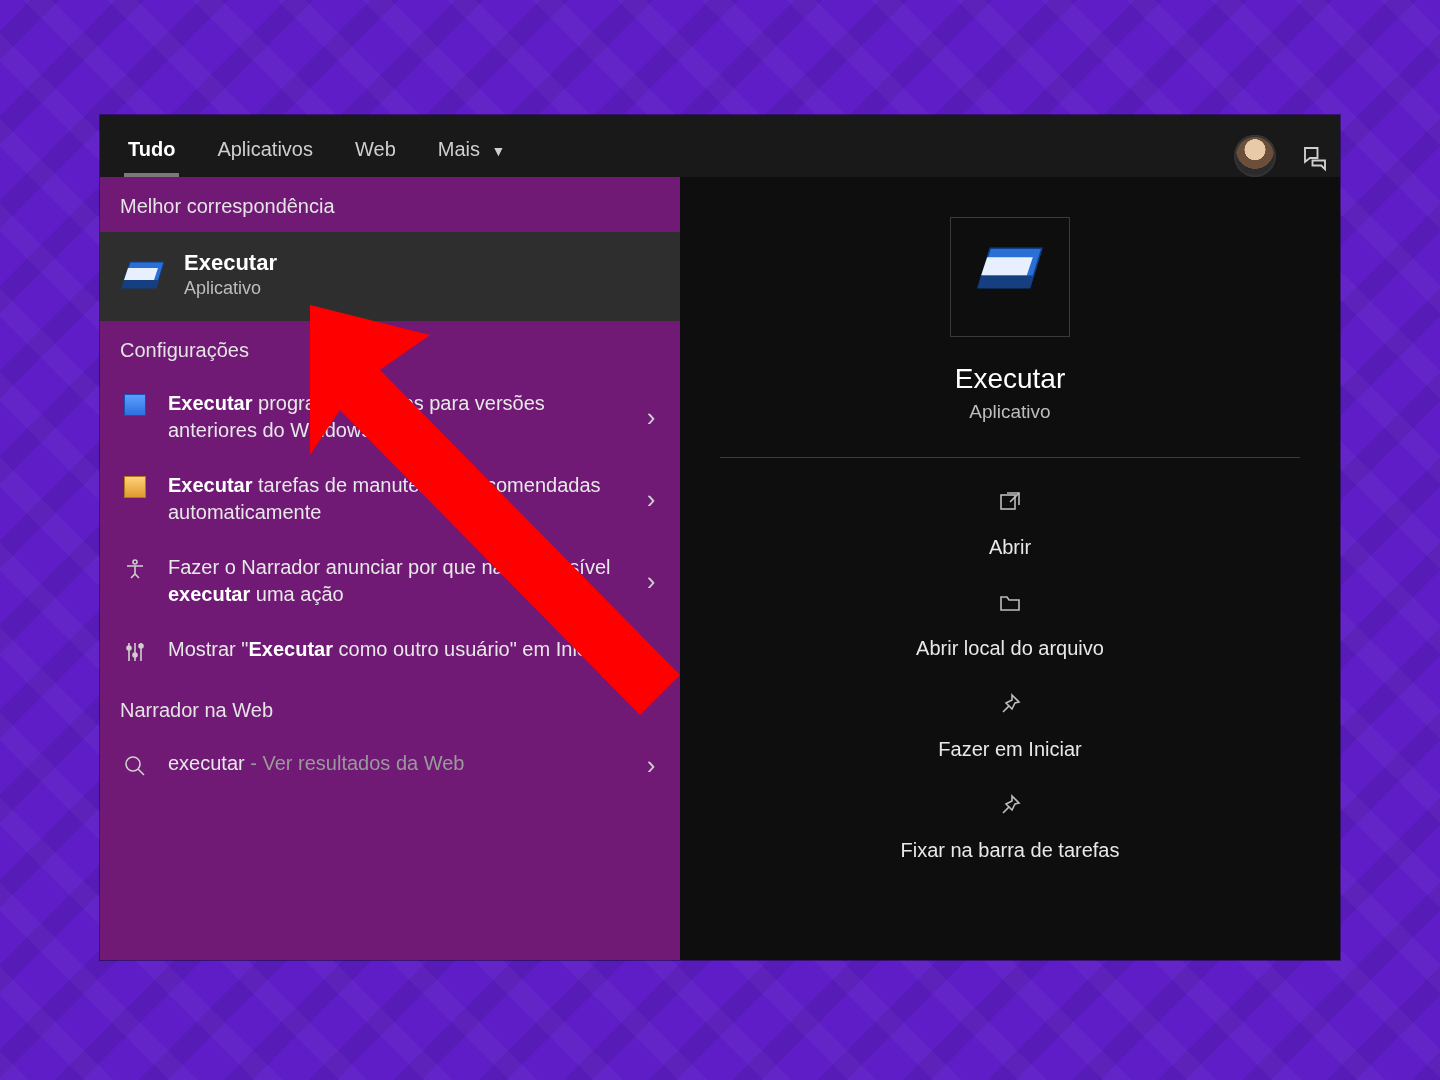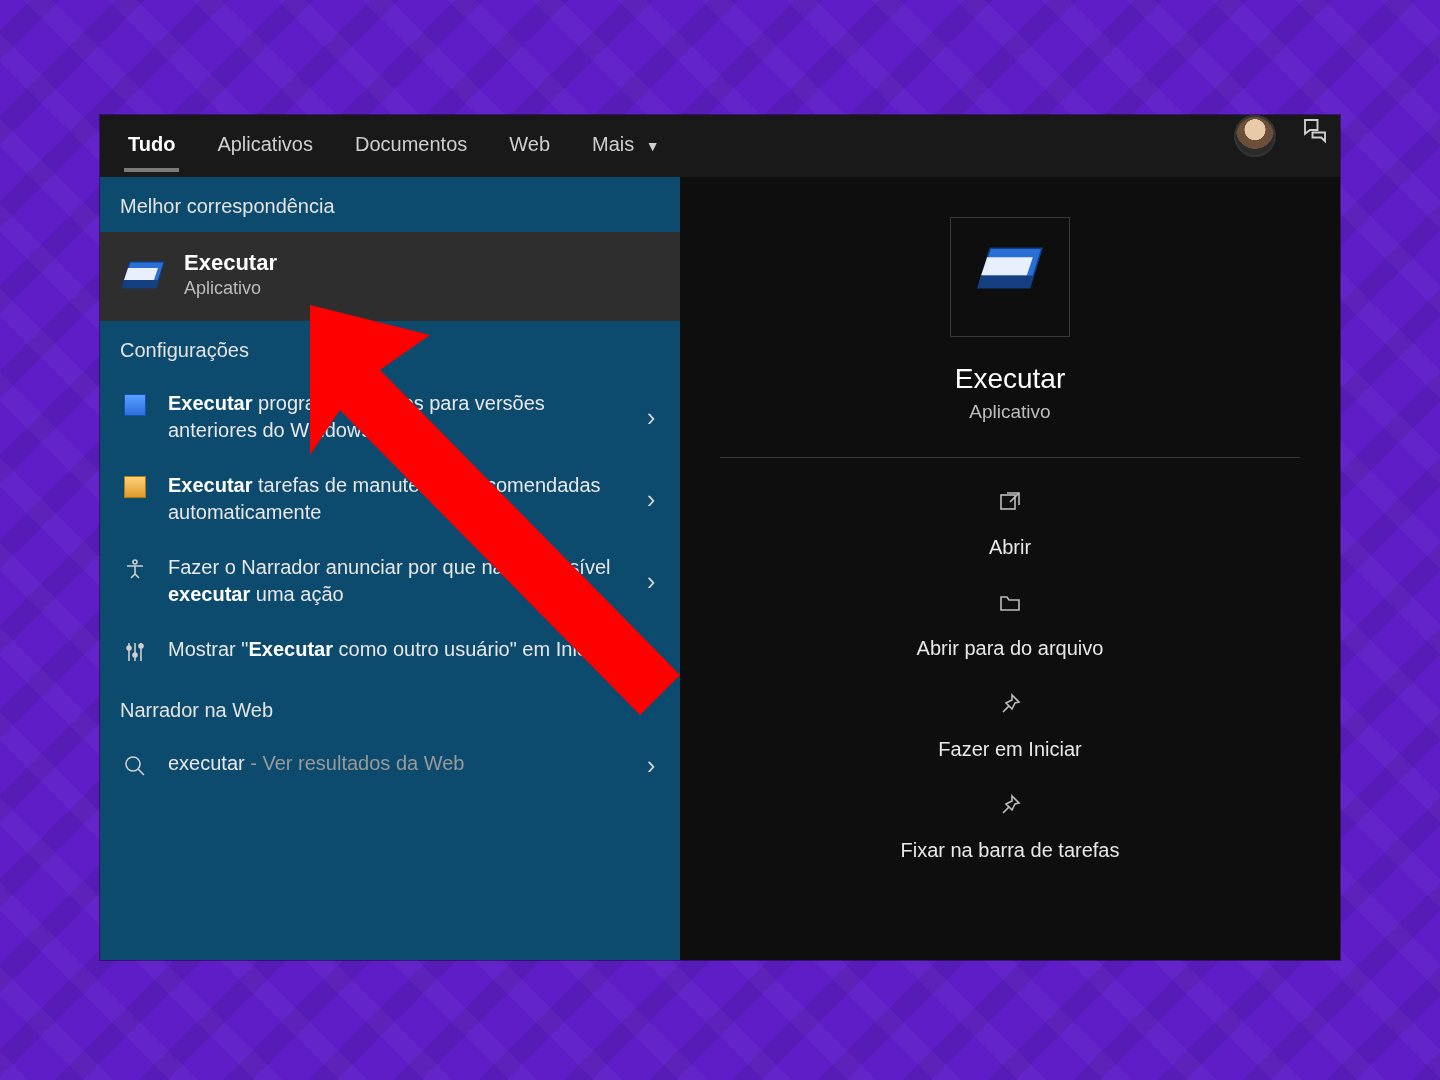--- a/index.html
+++ b/index.html
@@ -17,21 +17,21 @@
     width: 1240px; height: 845px;
     background: #121212;
     color: #fff;
     display: flex;
     flex-direction: column;
     box-shadow: 0 0 0 1px rgba(0,0,0,0.4);
     overflow: hidden;
   }
   .tabs {
     display: flex;
-    align-items: flex-start;
+    align-items: flex-end;
     height: 62px;
     padding: 0 10px 0 10px;
     background: #191919;
     gap: 6px;
   }
   .tab {
     padding: 18px 18px 16px 18px;
     font-size: 20px;
     color: #cfcfcf;
     cursor: pointer;
@@ -58,21 +58,21 @@
     box-shadow: 0 0 0 2px #333 inset;
   }
   .feedback-icon svg { width: 30px; height: 30px; stroke:#cfcfcf; fill:none; stroke-width:1.5;}
   .body {
     flex: 1;
     display: flex;
     min-height: 0;
   }
   .left {
     width: 580px;
-    background: #0c4a6e;
+    background: #701a75;
     display: flex;
     flex-direction: column;
     overflow: hidden;
   }
   .right {
     flex: 1;
     background: #0e0e0e;
     display: flex;
     flex-direction: column;
     padding: 40px 40px 0 40px;
@@ -145,21 +145,20 @@
   }
 </style>
 </head>
 <body>
 
 <div class="win">
 
   <div class="tabs">
     <div class="tab active">Tudo</div>
     <div class="tab">Aplicativos</div>
-    <div class="tab">Documentos</div>
     <div class="tab">Web</div>
     <div class="tab">
       <span>Mais</span>
       <span class="chev">▼</span>
     </div>
     <div class="spacer"></div>
     <div class="avatar"></div>
     <div class="feedback-icon">
       <svg viewBox="0 0 24 24">
           <path d="M4 4h10v8H8l-4 3V4z"></path>
@@ -267,21 +266,21 @@
             </svg>
         </div>
         <span>Abrir</span>
       </div>
       <div class="action">
         <div class="aic">
           <svg viewBox="0 0 24 24">
               <path d="M3 6h6l2 3h10v10H3z"></path>
             </svg>
         </div>
-        <span>Abrir para do arquivo</span>
+        <span>Abrir local do arquivo</span>
       </div>
       <div class="action">
         <div class="aic">
           <svg viewBox="0 0 24 24">
               <path d="M14 3l7 7-4 1-3 6-3-3-6 6 6-6-3-3 6-3z"></path>
             </svg>
         </div>
         <span>Fazer em Iniciar</span>
       </div>
       <div class="action">

